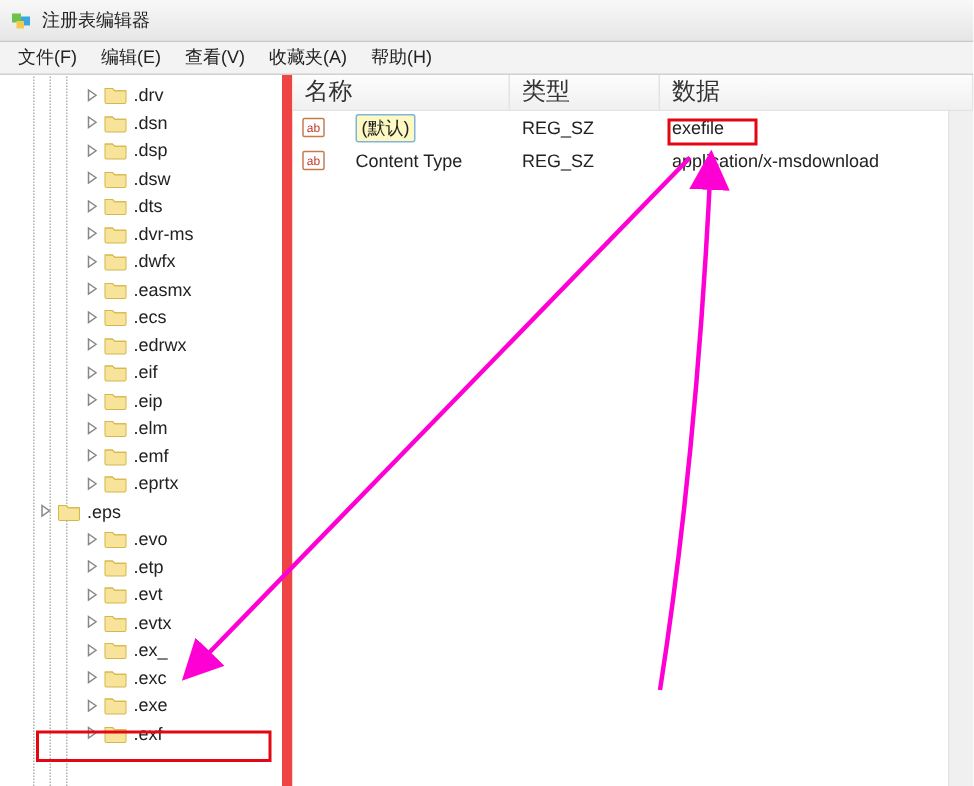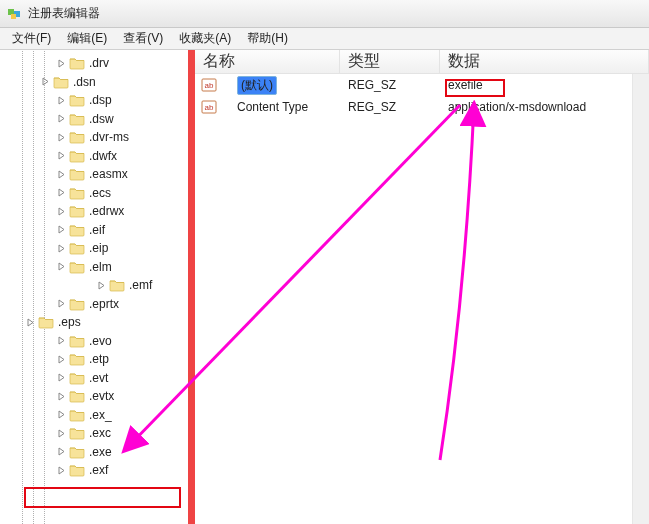--- a/index.html
+++ b/index.html
@@ -81,21 +81,21 @@
             <svg viewBox="0 0 9 9">
               <path d="M2 1 L7 4.5 L2 8 Z" fill="none" stroke="#888" stroke-width="1"></path>
             </svg>
           </span>
           <span class="folder-icon"><svg viewBox="0 0 16 14">
               <path d="M1 3 h5 l1.5 1.5 H15 V12 a1 1 0 0 1 -1 1 H2 a1 1 0 0 1 -1 -1 Z" fill="#f7e39a" stroke="#d6b84a" stroke-width="0.7"></path>
               <path d="M1 3 h5 l1.5 1.5 H15" fill="none" stroke="#d6b84a" stroke-width="0.7"></path>
             </svg></span>
           <span class="label">.drv</span>
         </div>
-        <div class="tree-row" style="padding-left: 40px;">
+        <div class="tree-row" style="padding-left: 56px;">
           <span class="toggle">
             <svg viewBox="0 0 9 9">
               <path d="M2 1 L7 4.5 L2 8 Z" fill="none" stroke="#888" stroke-width="1"></path>
             </svg>
           </span>
           <span class="folder-icon"><svg viewBox="0 0 16 14">
               <path d="M1 3 h5 l1.5 1.5 H15 V12 a1 1 0 0 1 -1 1 H2 a1 1 0 0 1 -1 -1 Z" fill="#f7e39a" stroke="#d6b84a" stroke-width="0.7"></path>
               <path d="M1 3 h5 l1.5 1.5 H15" fill="none" stroke="#d6b84a" stroke-width="0.7"></path>
             </svg></span>
           <span class="label">.dsn</span>
@@ -127,20 +127,32 @@
         <div class="tree-row" style="padding-left: 56px;">
           <span class="toggle">
             <svg viewBox="0 0 9 9">
               <path d="M2 1 L7 4.5 L2 8 Z" fill="none" stroke="#888" stroke-width="1"></path>
             </svg>
           </span>
           <span class="folder-icon"><svg viewBox="0 0 16 14">
               <path d="M1 3 h5 l1.5 1.5 H15 V12 a1 1 0 0 1 -1 1 H2 a1 1 0 0 1 -1 -1 Z" fill="#f7e39a" stroke="#d6b84a" stroke-width="0.7"></path>
               <path d="M1 3 h5 l1.5 1.5 H15" fill="none" stroke="#d6b84a" stroke-width="0.7"></path>
             </svg></span>
+          <span class="label">.dts</span>
+        </div>
+        <div class="tree-row" style="padding-left: 56px;">
+          <span class="toggle">
+            <svg viewBox="0 0 9 9">
+              <path d="M2 1 L7 4.5 L2 8 Z" fill="none" stroke="#888" stroke-width="1"></path>
+            </svg>
+          </span>
+          <span class="folder-icon"><svg viewBox="0 0 16 14">
+              <path d="M1 3 h5 l1.5 1.5 H15 V12 a1 1 0 0 1 -1 1 H2 a1 1 0 0 1 -1 -1 Z" fill="#f7e39a" stroke="#d6b84a" stroke-width="0.7"></path>
+              <path d="M1 3 h5 l1.5 1.5 H15" fill="none" stroke="#d6b84a" stroke-width="0.7"></path>
+            </svg></span>
           <span class="label">.dvr-ms</span>
         </div>
         <div class="tree-row" style="padding-left: 56px;">
           <span class="toggle">
             <svg viewBox="0 0 9 9">
               <path d="M2 1 L7 4.5 L2 8 Z" fill="none" stroke="#888" stroke-width="1"></path>
             </svg>
           </span>
           <span class="folder-icon"><svg viewBox="0 0 16 14">
               <path d="M1 3 h5 l1.5 1.5 H15 V12 a1 1 0 0 1 -1 1 H2 a1 1 0 0 1 -1 -1 Z" fill="#f7e39a" stroke="#d6b84a" stroke-width="0.7"></path>
@@ -213,21 +225,21 @@
             <svg viewBox="0 0 9 9">
               <path d="M2 1 L7 4.5 L2 8 Z" fill="none" stroke="#888" stroke-width="1"></path>
             </svg>
           </span>
           <span class="folder-icon"><svg viewBox="0 0 16 14">
               <path d="M1 3 h5 l1.5 1.5 H15 V12 a1 1 0 0 1 -1 1 H2 a1 1 0 0 1 -1 -1 Z" fill="#f7e39a" stroke="#d6b84a" stroke-width="0.7"></path>
               <path d="M1 3 h5 l1.5 1.5 H15" fill="none" stroke="#d6b84a" stroke-width="0.7"></path>
             </svg></span>
           <span class="label">.elm</span>
         </div>
-        <div class="tree-row" style="padding-left: 56px; margin-left: 40px;">
+        <div class="tree-row" style="padding-left: 56px;">
           <span class="toggle">
             <svg viewBox="0 0 9 9">
               <path d="M2 1 L7 4.5 L2 8 Z" fill="none" stroke="#888" stroke-width="1"></path>
             </svg>
           </span>
           <span class="folder-icon"><svg viewBox="0 0 16 14">
               <path d="M1 3 h5 l1.5 1.5 H15 V12 a1 1 0 0 1 -1 1 H2 a1 1 0 0 1 -1 -1 Z" fill="#f7e39a" stroke="#d6b84a" stroke-width="0.7"></path>
               <path d="M1 3 h5 l1.5 1.5 H15" fill="none" stroke="#d6b84a" stroke-width="0.7"></path>
             </svg></span>
           <span class="label">.emf</span>
@@ -363,21 +375,21 @@
     </div>
     <div class="list-body" id="list-body">
       <div class="list-row">
           <div class="cell-name">
             <span class="reg-icon">
               <svg viewBox="0 0 16 16">
                 <rect x="1" y="2" width="14" height="12" rx="1" fill="#fff" stroke="#c67b4b" stroke-width="1"></rect>
                 <text x="8" y="11" text-anchor="middle" font-size="8" fill="#c0392b" font-family="Tahoma">ab</text>
               </svg>
             </span>
-            <span style="background: #3b82f6; border: 1px solid rgb(126, 180, 221); padding: 0px 3px; border-radius: 2px;">(默认)</span>
+            <span style="background: #fef9c3; border: 1px solid rgb(126, 180, 221); padding: 0px 3px; border-radius: 2px;">(默认)</span>
           </div>
           <div class="cell-type">REG_SZ</div>
           <div class="cell-data">exefile</div>
         </div>
         <div class="list-row">
           <div class="cell-name">
             <span class="reg-icon">
               <svg viewBox="0 0 16 16">
                 <rect x="1" y="2" width="14" height="12" rx="1" fill="#fff" stroke="#c67b4b" stroke-width="1"></rect>
                 <text x="8" y="11" text-anchor="middle" font-size="8" fill="#c0392b" font-family="Tahoma">ab</text>

